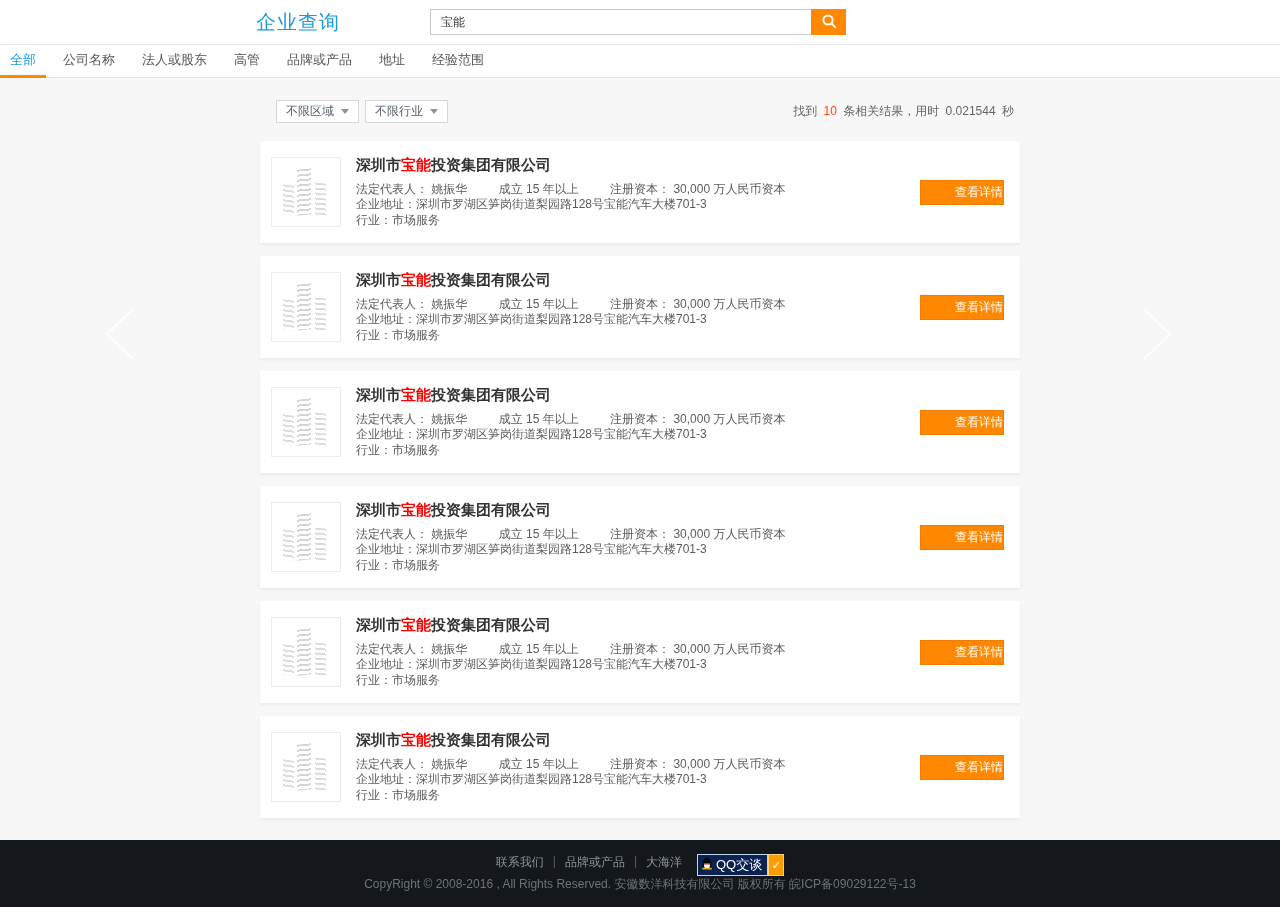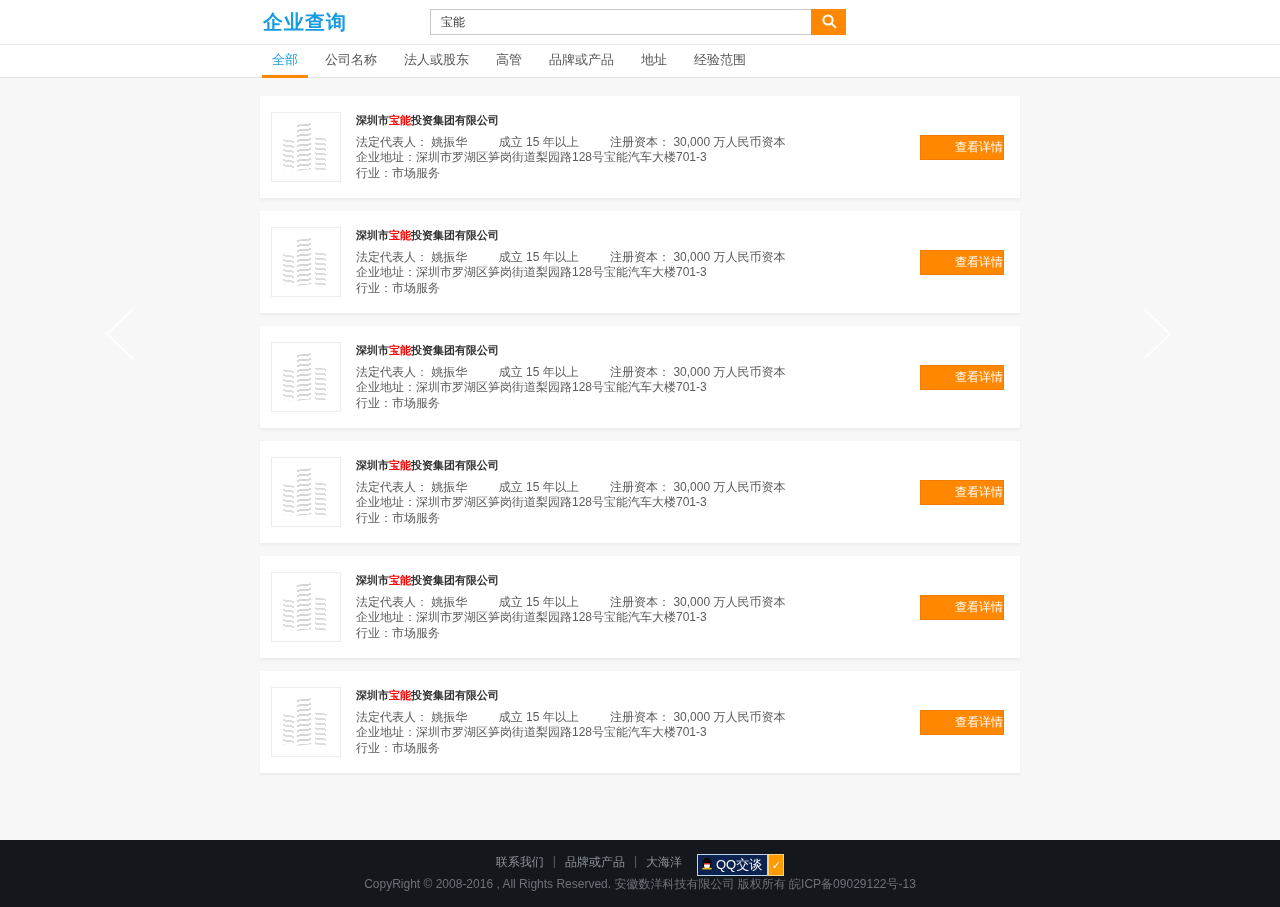--- a/index.html
+++ b/index.html
@@ -1,30 +1,30 @@
 <!DOCTYPE html>
 <html><head>
 <meta charset="utf-8">
 <style>
   * { margin:0; padding:0; box-sizing:border-box; }
   html,body { width:1280px; height:907px; }
   body { font-family:"Liberation Sans","DejaVu Sans",sans-serif; background:#ffffff; position:relative; }
 
   
   .header { position:relative; height:45px; background:#fff; border-bottom:1px solid #e6ebee; }
-  .logo { position:absolute; left:263px; top:50%; transform:translateY(-50%);
-          font-size:20px; font-weight:bold; color:#189be0; letter-spacing:1px; }
+  .logo { position:absolute; left:256px; top:50%; transform:translateY(-50%);
+          font-size:20px; font-weight:normal; color:#189be0; letter-spacing:1px; }
   .searchbox { position:absolute; left:430px; top:9px; display:flex; }
   .search-input { width:381px; height:26px; border:1px solid #c9c9c9; border-right:none;
                   padding:0 10px; font-size:12px; color:#333; outline:none; background:#fff; }
   .search-btn { width:35px; height:26px; background:#ff8800; border:none; cursor:pointer;
                 display:flex; align-items:center; justify-content:center; }
 
   
-  .tabbar { height:33px; background:#fff; border-bottom:1px solid #e3e3e3; padding-left:262px; font-size:0; }
+  .tabbar { height:33px; background:#fff; border-bottom:1px solid #e3e3e3; font-size:0; }
   .tab { display:inline-block; font-size:13px; color:#555; line-height:30px; padding:0 10px;
          margin-right:7px; cursor:pointer; border-bottom:3px solid transparent; }
   .tab.active { color:#1b9ce0; border-bottom-color:#ff8800; }
 
   
   .content { height:762px; background:#f7f7f7; position:relative; overflow:hidden; }
   .chev { position:absolute; top:228px; opacity:.9; }
   .chev.left { left:95px; }
   .chev.right { right:98px; }
 
@@ -46,21 +46,21 @@
   .thumb { width:70px; height:70px; background:#fff; border:1px solid #ececec; position:relative;
            flex:0 0 70px; overflow:hidden; }
   .bld { position:absolute; bottom:11px; }
   .bld-1 { left:11px;  width:11px; height:30px; transform:skewY(8deg);
            background:repeating-linear-gradient(#dcdcdc 0 2px, transparent 2px 5px); }
   .bld-2 { left:25px;  width:14px; height:46px; transform:skewY(-6deg);
            background:repeating-linear-gradient(#d5d5d5 0 2px, transparent 2px 5px); }
   .bld-3 { left:43px;  width:11px; height:32px; transform:skewY(6deg);
            background:repeating-linear-gradient(#dcdcdc 0 2px, transparent 2px 5px); }
   .info { flex:1; padding-left:15px; }
-  .c-title { font-size:11px; font-weight:bold; color:#333; margin-bottom:7px; }
+  .c-title { font-size:15px; font-weight:bold; color:#333; margin-bottom:7px; }
   .c-title .hl { color:#ff0000; }
   .meta { font-size:12px; color:#5b5b5b; line-height:15.5px; }
   .meta .seg { margin-right:28px; }
   .detail-btn { width:84px; height:25px; background:#ff8800; border:1px solid #f07d00;
                 color:#fff; font-size:12px; cursor:pointer;text-align:right; }
 
   
   .footer { height:67px; background:#14171c; text-align:center; padding-top:14px; }
   .foot-links { font-size:12px; color:#8d939a; display:flex; justify-content:center;
                 align-items:flex-start; gap:9px; }
@@ -117,20 +117,39 @@
     </svg>
   </span>
   <span class="chev right">
     <svg width="48" height="56" viewBox="0 0 48 56">
       <polyline points="10,3 36,28 10,53" fill="none" stroke="#ffffff" stroke-width="2"></polyline>
     </svg>
   </span>
 
   <div class="container">
 
+    <div class="filter-row">
+      <div class="dropdowns">
+        <div class="dropdown">
+          <span>不限区域</span>
+          <span class="caret"></span>
+        </div>
+        <div class="dropdown">
+          <span>不限行业</span>
+          <span class="caret"></span>
+        </div>
+      </div>
+      <div class="summary">
+        <span>找到</span>
+        <em>10</em>
+        <span>条相关结果，用时</span>
+        <i>0.021544</i>
+        <span>秒</span>
+      </div>
+    </div>
 
     <div class="results">
 
         <div class="card">
           <div class="thumb">
             <span class="bld bld-1"></span>
             <span class="bld bld-2"></span>
             <span class="bld bld-3"></span>
           </div>
           <div class="info">

